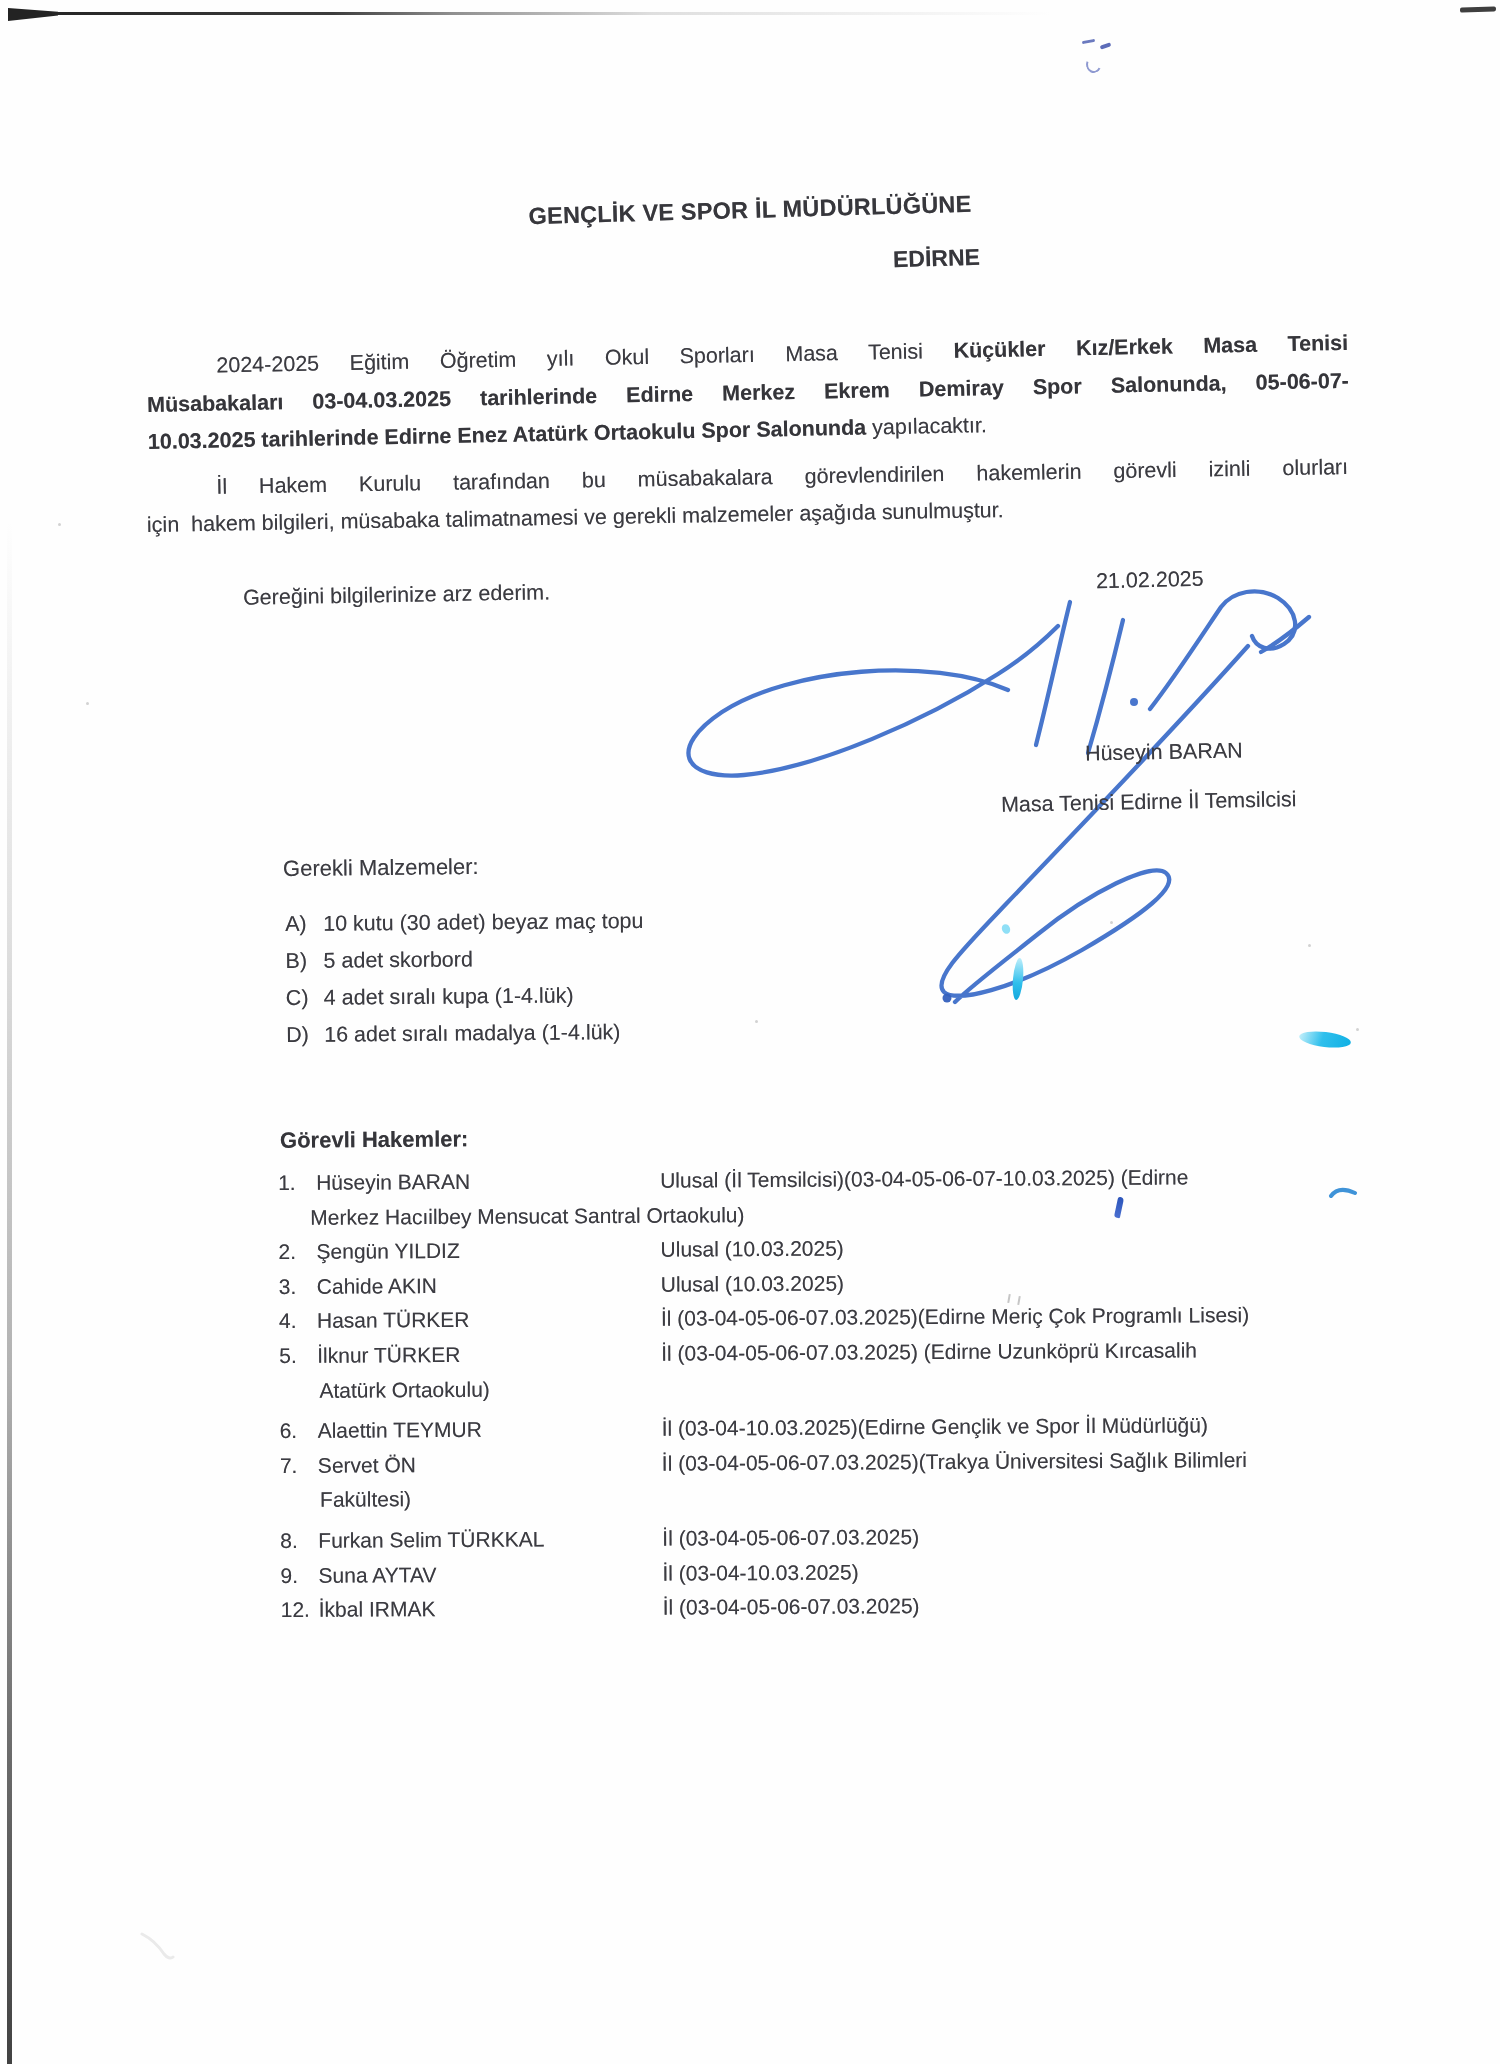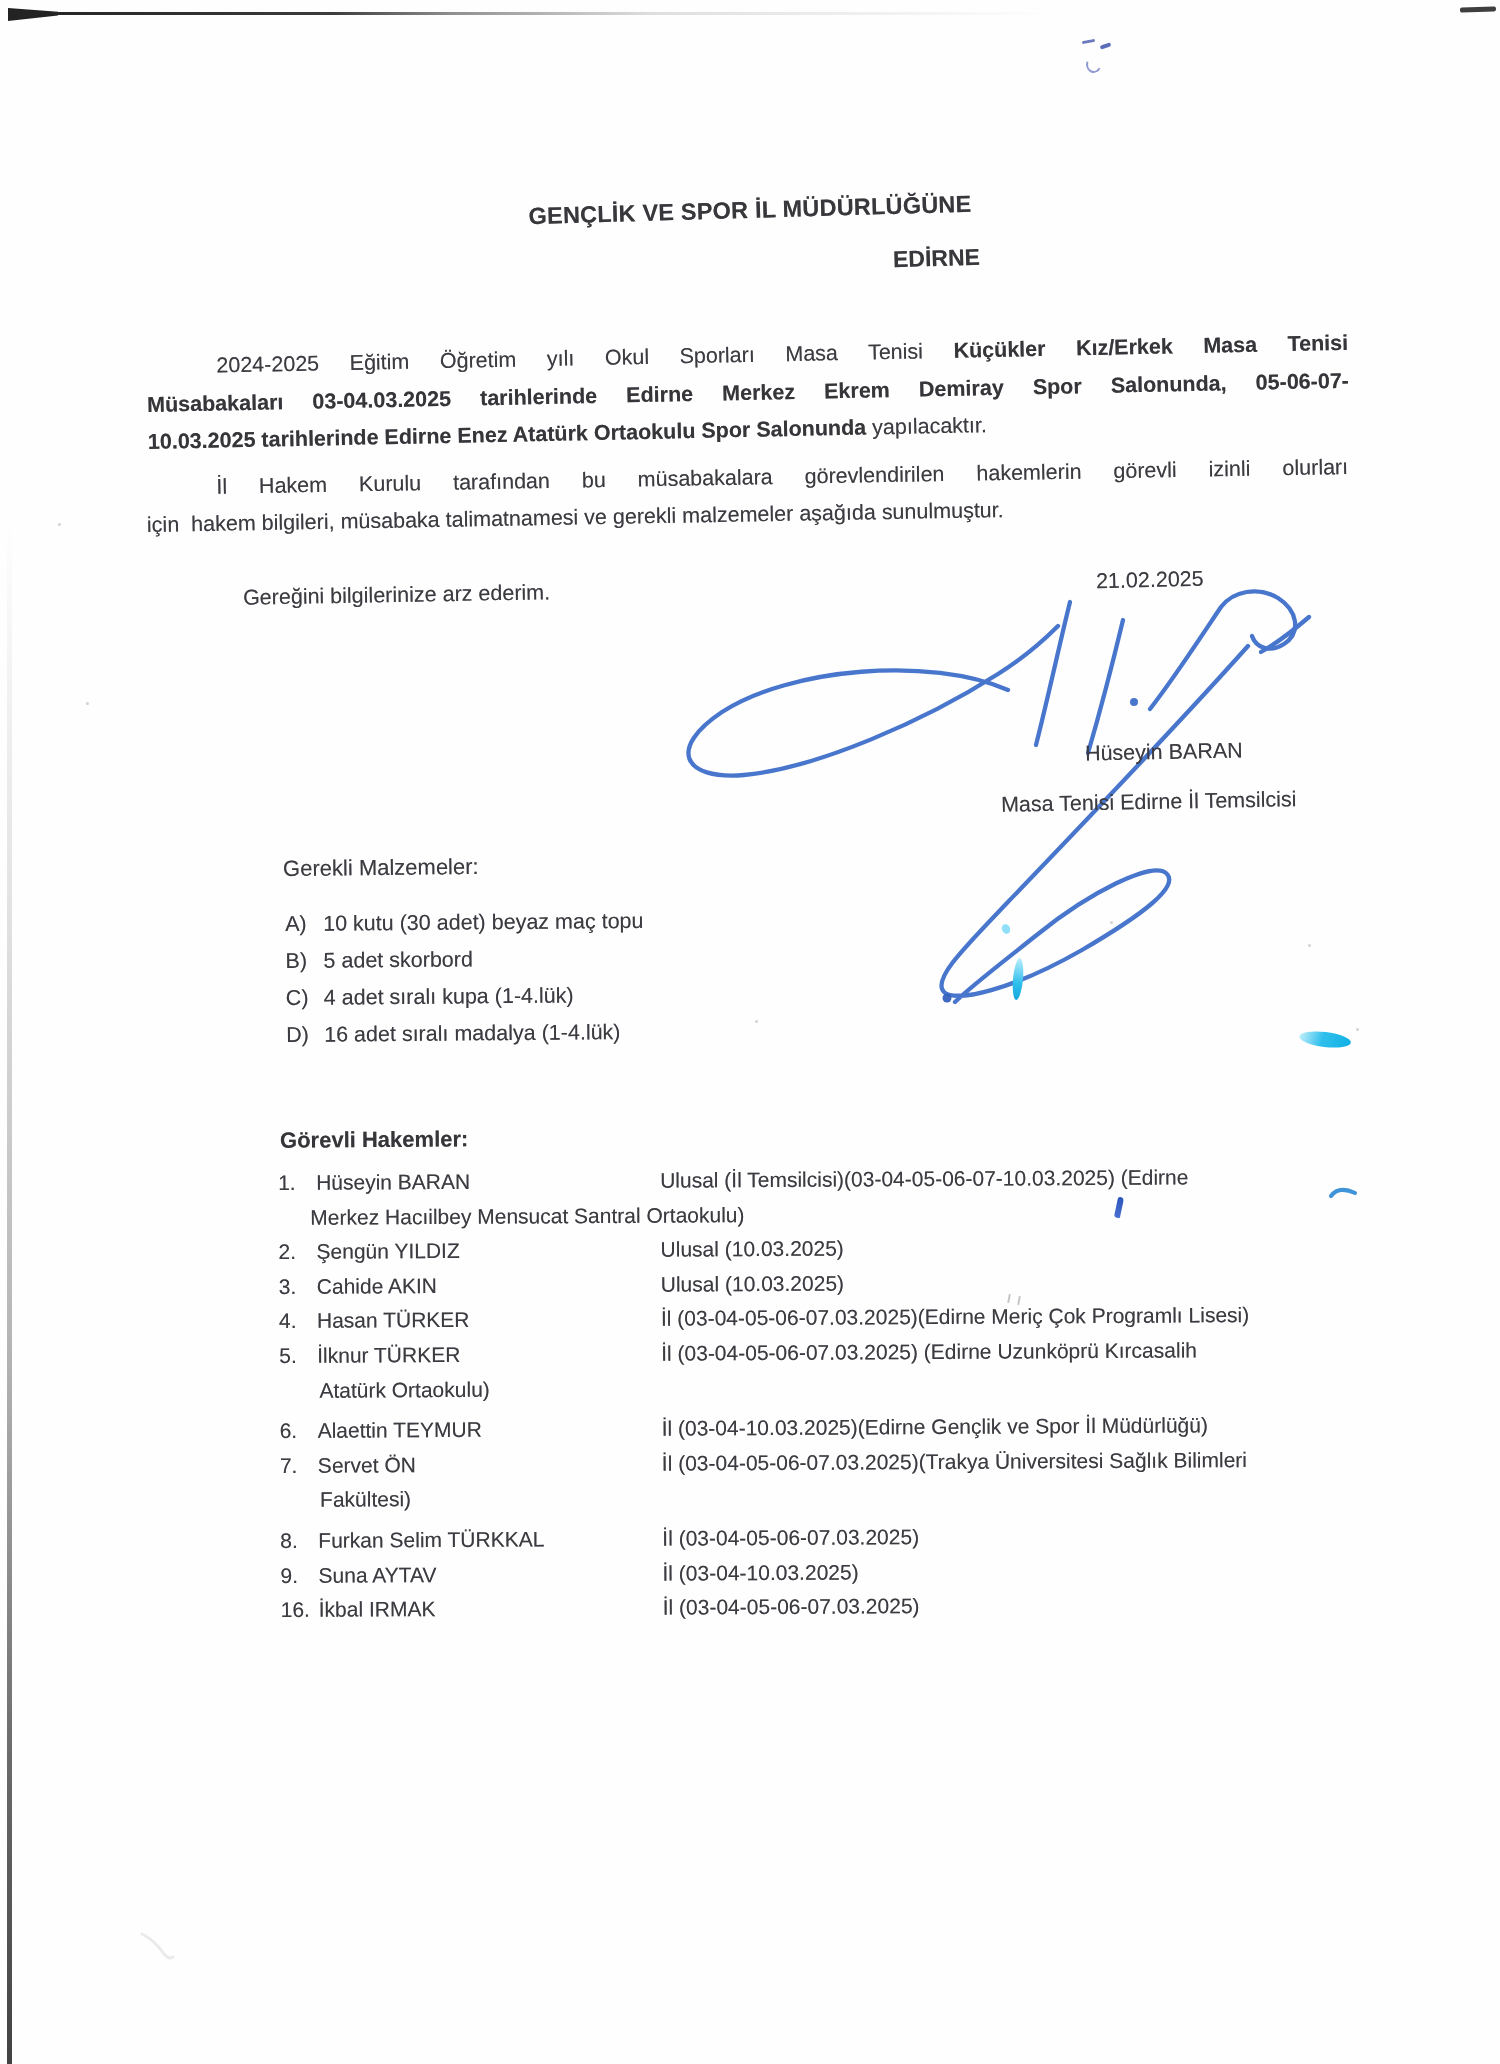--- a/index.html
+++ b/index.html
@@ -199,17 +199,17 @@
     <span class="ref-no">8.</span>
     <span class="ref-name">Furkan Selim TÜRKKAL</span>
     <span class="ref-role">İl (03-04-05-06-07.03.2025)</span>
   </div>
   <div class="ref-row">
     <span class="ref-no">9.</span>
     <span class="ref-name">Suna AYTAV</span>
     <span class="ref-role">İl (03-04-10.03.2025)</span>
   </div>
   <div class="ref-row">
-    <span class="ref-no">16.</span>
+    <span class="ref-no">12.</span>
     <span class="ref-name">İkbal IRMAK</span>
     <span class="ref-role">İl (03-04-05-06-07.03.2025)</span>
   </div>
 </div>
 
 </body></html>

